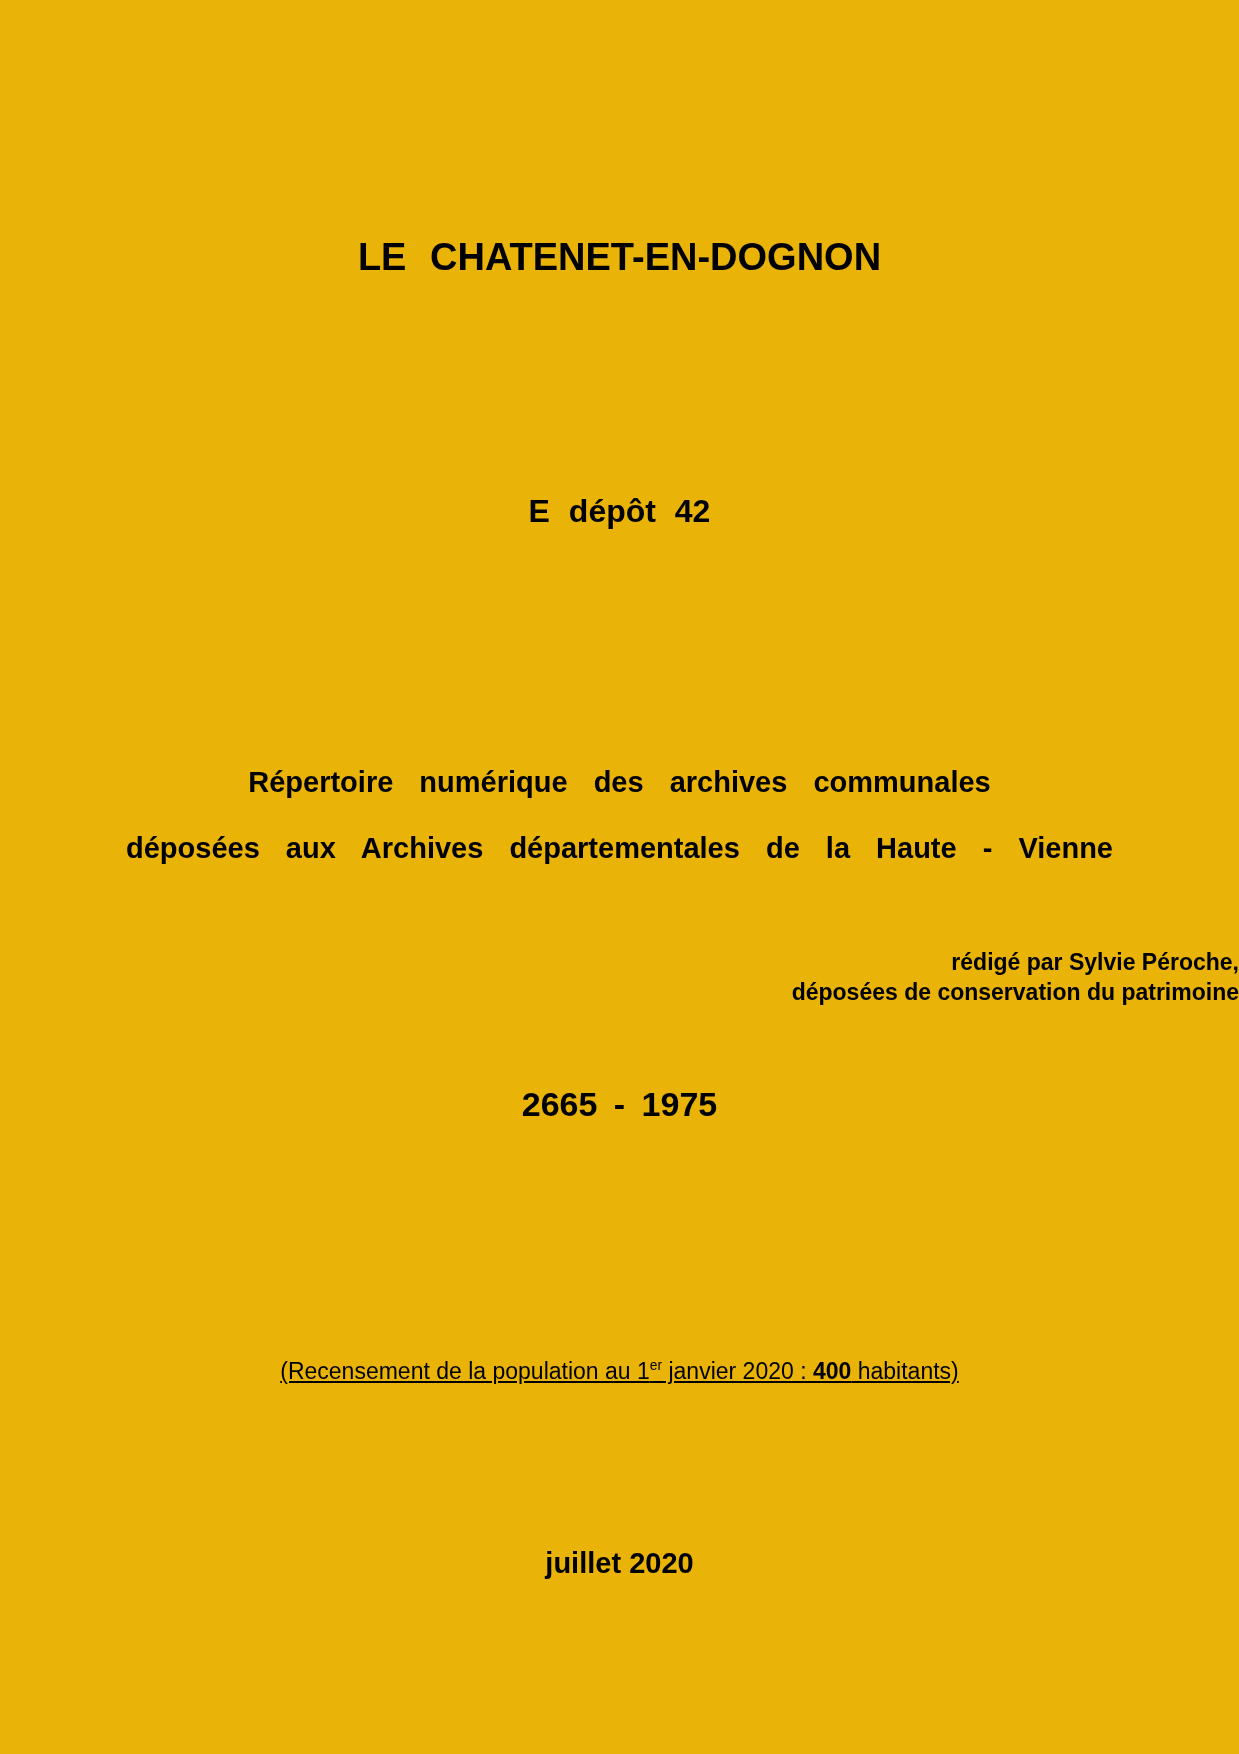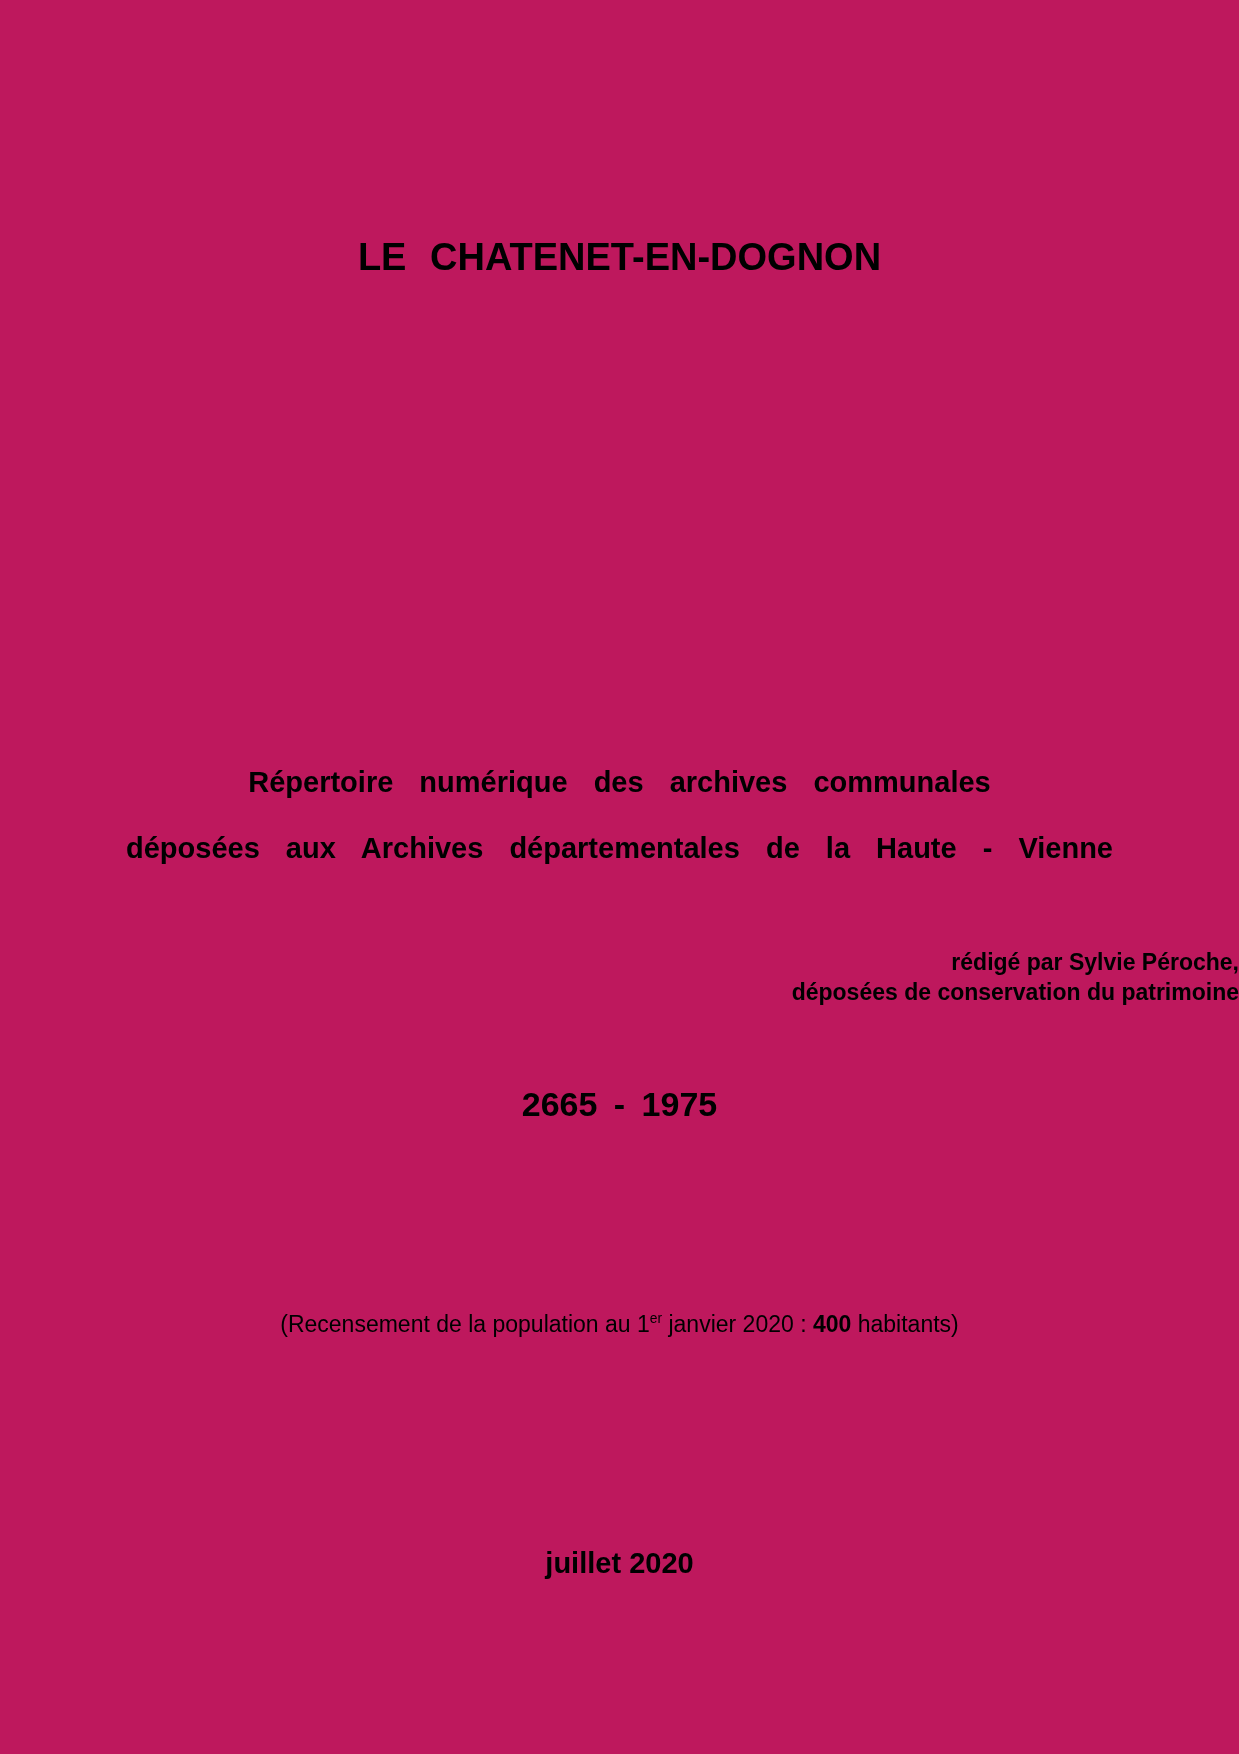--- a/index.html
+++ b/index.html
@@ -4,21 +4,21 @@
 <style>
   html, body {
     margin: 0;
     padding: 0;
     background: #ffffff;
   }
   .page {
     position: relative;
     width: 1239px;
     height: 1754px;
-    background: #be185d;
+    background: #eab308;
     overflow: hidden;
     font-family: "Liberation Sans", "DejaVu Sans", sans-serif;
     color: #000000;
   }
   .line {
     position: absolute;
     left: 0;
     width: 100%;
     text-align: center;
     color: #000000;
@@ -57,23 +57,24 @@
     line-height: 30px;
     text-align: right;
   }
   .date-range {
     top: 1085px;
     font-size: 34px;
     font-weight: bold;
     word-spacing: 7px;
   }
   .census-note {
-    top: 1311px;
+    top: 1358px;
     font-size: 23px;
     font-weight: normal;
+    text-decoration: underline;
   }
   .census-note sup {
     font-size: 0.6em;
     line-height: 0;
   }
   .census-note .pop-count {
     font-weight: bold;
   }
   .publication-date {
     top: 1507px;
@@ -82,20 +83,21 @@
     margin-top: 40px;
   }
 </style>
 </head>
 <body>
 
 <div class="page">
 
   <h1 class="line commune-title">LE CHATENET-EN-DOGNON</h1>
 
+  <div class="line archive-reference">E dépôt 42</div>
 
   <div class="line subtitle-line1">Répertoire numérique des archives communales</div>
 
   <div class="line subtitle-line2">déposées aux Archives départementales de la Haute - Vienne</div>
 
   <div class="line author-block">
     <div>rédigé par Sylvie Péroche,</div>
     <div>déposées de conservation du patrimoine</div>
   </div>
 

